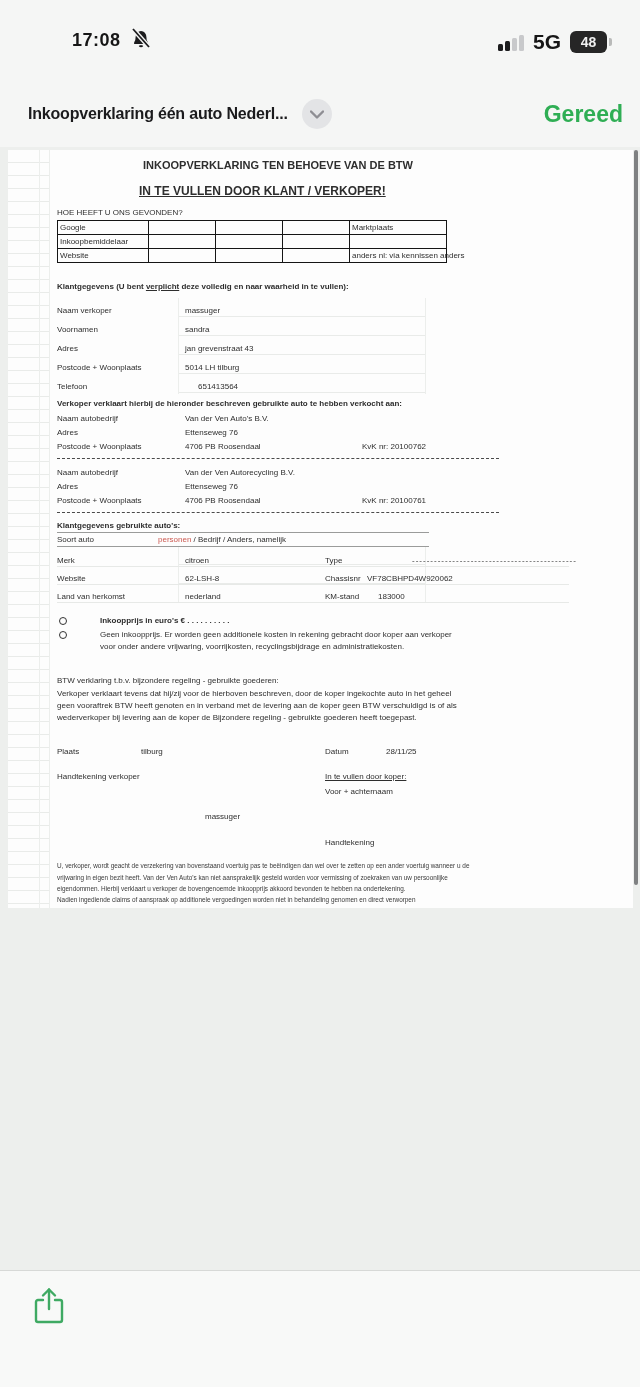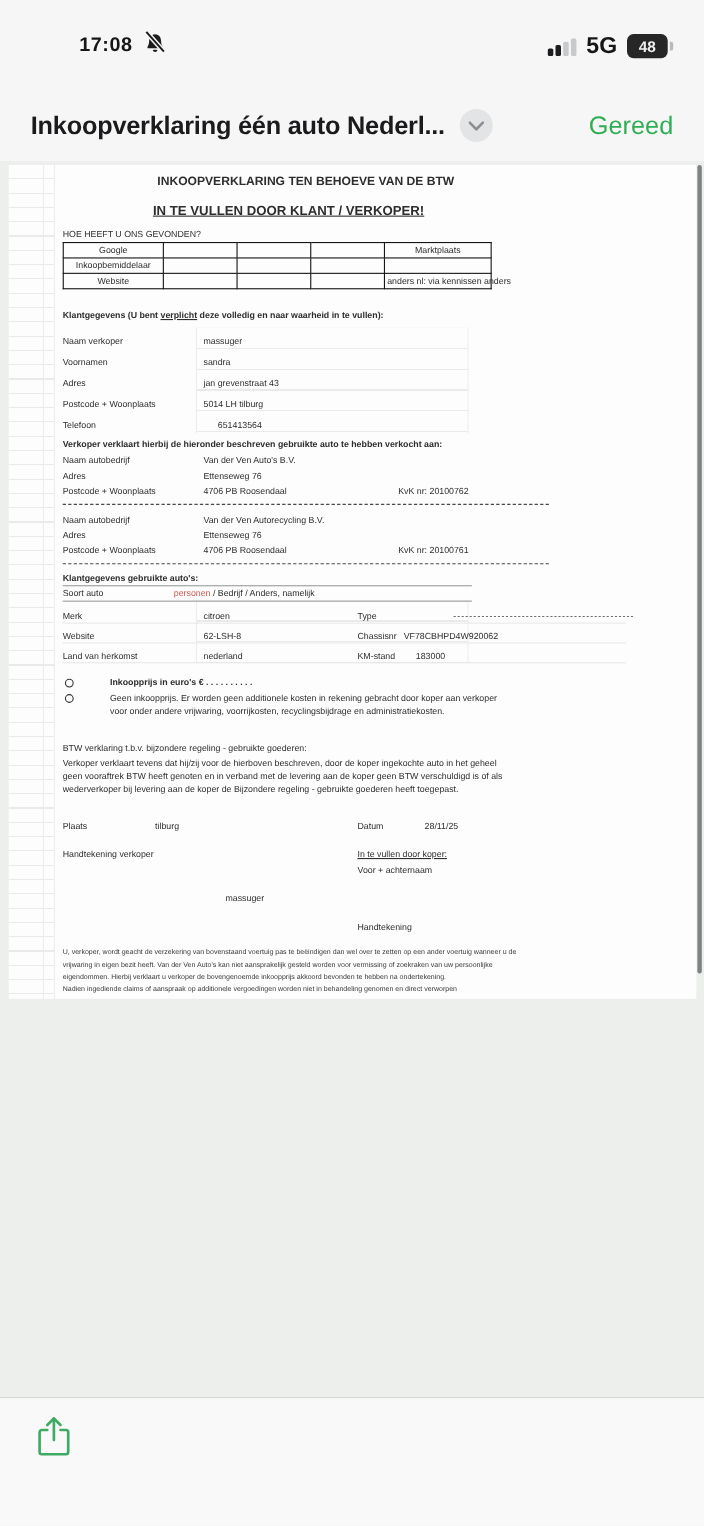--- a/index.html
+++ b/index.html
@@ -16,27 +16,27 @@
   .sig i.dim{background:#c8c9cb;}
   .sb-net{font-size:21px;font-weight:600;color:#161616;}
   .batt{position:relative;width:42px;height:22px;}
   .batt .body{position:absolute;left:0;top:0;width:37px;height:22px;background:#262626;border-radius:6px;display:flex;align-items:center;justify-content:center;}
   .batt .body span{font-size:14px;font-weight:700;color:#efefef;}
   .batt .tip{position:absolute;right:0;top:7px;width:3.5px;height:8px;background:#b9bab9;border-radius:0 2px 2px 0;}
 
   
   .navbar{position:absolute;top:85px;left:0;right:0;height:62px;background:#f5f6f5;border-bottom:1px solid #d8dad8;}
   .nav-title-wrap{position:absolute;left:28px;top:14px;display:flex;align-items:center;gap:14px;}
-  .nav-title{font-size:23px;font-weight:700;color:#1b1b1d;letter-spacing:-.2px;}
+  .nav-title{font-size:16px;font-weight:700;color:#1b1b1d;letter-spacing:-.2px;}
   .chev{width:30px;height:30px;border-radius:50%;background:#e3e4e6;display:flex;align-items:center;justify-content:center;}
-  .done{position:absolute;right:28px;top:16px;font-size:23px;font-weight:400;color:#2fae54;text-align:center;}
+  .done{position:absolute;right:17px;top:16px;font-size:23px;font-weight:700;color:#2fae54;text-align:center;}
 
   
   .content{position:absolute;top:147px;left:0;right:0;bottom:116px;background:#edefed;}
-  .page{position:absolute;top:3px;left:8px;width:625px;height:758px;background:#fdfdfd;color:#333;text-align:center;}
+  .page{position:absolute;top:3px;left:8px;width:625px;height:758px;background:#fdfdfd;color:#333;}
   .scrollbar{position:absolute;top:3px;right:2px;width:4px;height:735px;background:#7f8182;border-radius:2px;}
 
   .leftgrid{position:absolute;left:0;top:0;width:41px;height:100%;
     background:repeating-linear-gradient(to bottom,transparent 0 12px,#e9ebe9 12px 13px);
     border-right:1px solid #eceeec;}
   .leftgrid .v{position:absolute;left:31px;top:0;bottom:0;width:1px;background:#eceeec;}
   .fgrid{position:absolute;background:repeating-linear-gradient(to bottom,transparent 0 18px,#e9ebe9 18px 19px);border-left:1px solid #eceeec;border-right:1px solid #eceeec;}
 
   .t{position:absolute;font-size:8px;line-height:10px;color:#2e2e2e;white-space:nowrap;}
   .b{font-weight:700;}

